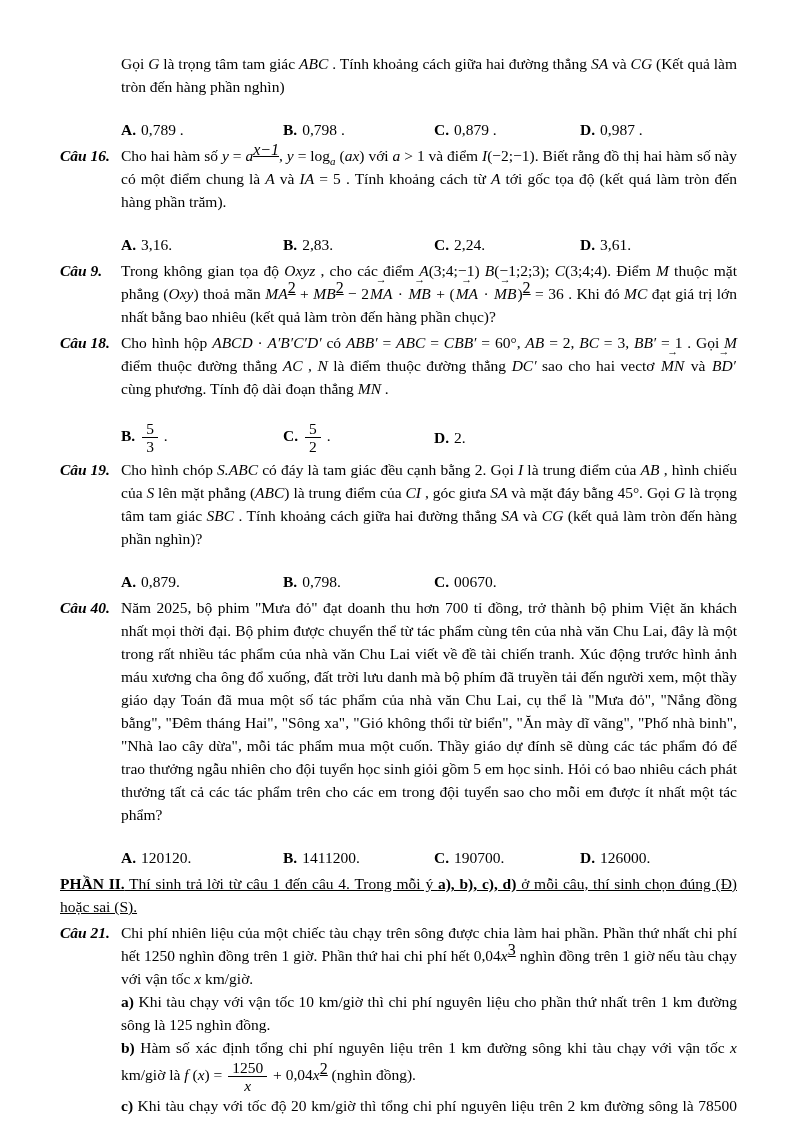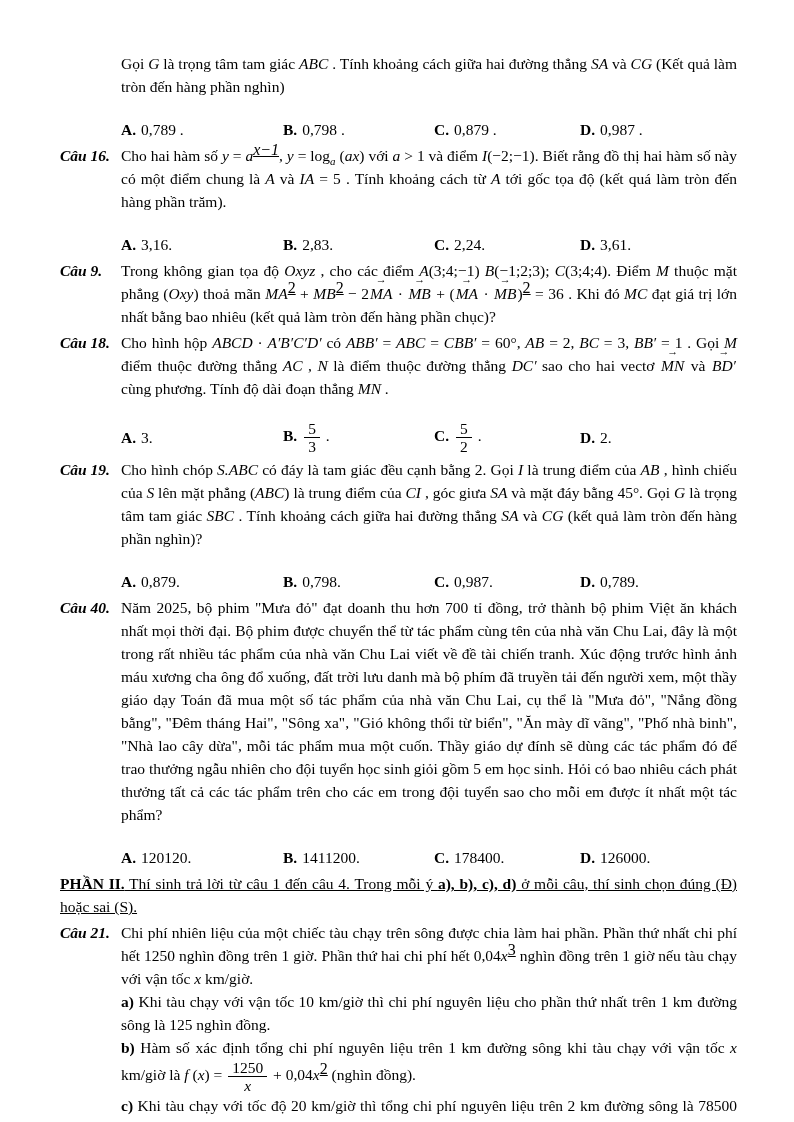--- a/index.html
+++ b/index.html
@@ -59,47 +59,45 @@
       <div class="q-label">Câu 9.</div>
       <div class="q-body">
         <div class="para"><span>Trong không gian tọa độ </span><span class="it">Oxyz</span><span> , cho các điểm </span><span class="it">A</span><span>(3;4;−1) </span><span class="it">B</span><span>(−1;2;3); </span><span class="it">C</span><span>(3;4;4). Điểm </span><span class="it">M</span><span> thuộc mặt phẳng (</span><span class="it">Oxy</span><span>) thoả mãn </span><span class="it">MA</span><sup>2</sup><span> + </span><span class="it">MB</span><sup>2</sup><span> − 2</span><span class="vec"><span class="arr">→</span><span>MA</span></span><span> · </span><span class="vec"><span class="arr">→</span><span>MB</span></span><span> + (</span><span class="vec"><span class="arr">→</span><span>MA</span></span><span> · </span><span class="vec"><span class="arr">→</span><span>MB</span></span><span>)</span><sup>2</sup><span> = 36 . Khi đó </span><span class="it">MC</span><span> đạt giá trị lớn nhất bằng bao nhiêu (kết quả làm tròn đến hàng phần chục)?</span></div>
       </div>
     </div>
     <div class="q">
       <div class="q-label">Câu 18.</div>
       <div class="q-body">
         <div class="para"><span>Cho hình hộp </span><span class="it">ABCD</span><span> · </span><span class="it">A′B′C′D′</span><span> có </span><span class="it">ABB′</span><span> = </span><span class="it">ABC</span><span> = </span><span class="it">CBB′</span><span> = 60°, </span><span class="it">AB</span><span> = 2, </span><span class="it">BC</span><span> = 3, </span><span class="it">BB′</span><span> = 1 . Gọi </span><span class="it">M</span><span> điểm thuộc đường thẳng </span><span class="it">AC</span><span> , </span><span class="it">N</span><span> là điểm thuộc đường thẳng </span><span class="it">DC′</span><span> sao cho hai vectơ </span><span class="vec"><span class="arr">→</span><span>MN</span></span><span> và </span><span class="vec"><span class="arr">→</span><span>BD′</span></span><span> cùng phương. Tính độ dài đoạn thẳng </span><span class="it">MN</span><span> .</span></div>
         <div class="opts">
-          <span class="opt"><span class="opt-key">A.</span><span>3.</span></span>
           <span class="opt"><span class="opt-key">B.</span><span class="frac"><span class="num">5</span><span class="den">3</span></span><span> .</span></span>
           <span class="opt"><span class="opt-key">C.</span><span class="frac"><span class="num">5</span><span class="den">2</span></span><span> .</span></span>
           <span class="opt"><span class="opt-key">D.</span><span>2.</span></span>
         </div>
       </div>
     </div>
     <div class="q">
       <div class="q-label">Câu 19.</div>
       <div class="q-body">
         <div class="para"><span>Cho hình chóp </span><span class="it">S.ABC</span><span> có đáy là tam giác đều cạnh bằng 2. Gọi </span><span class="it">I</span><span> là trung điểm của </span><span class="it">AB</span><span> , hình chiếu của </span><span class="it">S</span><span> lên mặt phẳng (</span><span class="it">ABC</span><span>) là trung điểm của </span><span class="it">CI</span><span> , góc giưa </span><span class="it">SA</span><span> và mặt đáy bằng 45°. Gọi </span><span class="it">G</span><span> là trọng tâm tam giác </span><span class="it">SBC</span><span> . Tính khoảng cách giữa hai đường thẳng </span><span class="it">SA</span><span> và </span><span class="it">CG</span><span> (kết quả làm tròn đến hàng phần nghìn)?</span></div>
         <div class="opts">
           <span class="opt"><span class="opt-key">A.</span><span>0,879.</span></span>
           <span class="opt"><span class="opt-key">B.</span><span>0,798.</span></span>
-          <span class="opt"><span class="opt-key">C.</span><span>0,987.</span></span>
-          <span class="opt"><span class="opt-key">D.</span><span>0,789.</span></span>
+          <span class="opt"><span class="opt-key">C.</span><span>00670.</span></span>
         </div>
       </div>
     </div>
     <div class="q">
       <div class="q-label">Câu 40.</div>
       <div class="q-body">
         <div class="para"><span>Năm 2025, bộ phim "Mưa đỏ" đạt doanh thu hơn 700 tỉ đồng, trở thành bộ phim Việt ăn khách nhất mọi thời đại. Bộ phim được chuyển thể từ tác phẩm cùng tên của nhà văn Chu Lai, đây là một trong rất nhiều tác phẩm của nhà văn Chu Lai viết về đề tài chiến tranh. Xúc động trước hình ảnh máu xương cha ông đổ xuống, đất trời lưu danh mà bộ phím đã truyền tải đến người xem, một thầy giáo dạy Toán đã mua một số tác phẩm của nhà văn Chu Lai, cụ thể là "Mưa đỏ", "Nắng đồng bằng", "Đêm tháng Hai", "Sông xa", "Gió không thổi từ biển", "Ăn mày dĩ vãng", "Phố nhà binh", "Nhà lao cây dừa", mỗi tác phẩm mua một cuốn. Thầy giáo dự đính sẽ dùng các tác phẩm đó để trao thưởng ngẫu nhiên cho đội tuyển học sinh giỏi gồm 5 em học sinh. Hỏi có bao nhiêu cách phát thưởng tất cả các tác phẩm trên cho các em trong đội tuyển sao cho mỗi em được ít nhất một tác phẩm?</span></div>
         <div class="opts">
           <span class="opt"><span class="opt-key">A.</span><span>120120.</span></span>
           <span class="opt"><span class="opt-key">B.</span><span>1411200.</span></span>
-          <span class="opt"><span class="opt-key">C.</span><span>178400.</span></span>
+          <span class="opt"><span class="opt-key">C.</span><span>190700.</span></span>
           <span class="opt"><span class="opt-key">D.</span><span>126000.</span></span>
         </div>
       </div>
     </div>
     <div class="section"><span class="bold">PHẦN II.</span><span> Thí sinh trả lời từ câu 1 đến câu 4. Trong mỗi ý </span><span class="bold">a), b), c), d)</span><span> ở mỗi câu, thí sinh chọn đúng (Đ) hoặc sai (S).</span></div>
     <div class="q">
       <div class="q-label">Câu 21.</div>
       <div class="q-body">
         <div class="para"><span>Chi phí nhiên liệu của một chiếc tàu chạy trên sông được chia làm hai phần. Phần thứ nhất chi phí hết 1250 nghìn đồng trên 1 giờ. Phần thứ hai chi phí hết 0,04</span><span class="it">x</span><sup>3</sup><span> nghìn đồng trên 1 giờ nếu tàu chạy với vận tốc </span><span class="it">x</span><span> km/giờ.</span></div>
         <div class="para"><span class="bold">a)</span><span> Khi tàu chạy với vận tốc 10 km/giờ thì chi phí nguyên liệu cho phần thứ nhất trên 1 km đường sông là 125 nghìn đồng.</span></div>

